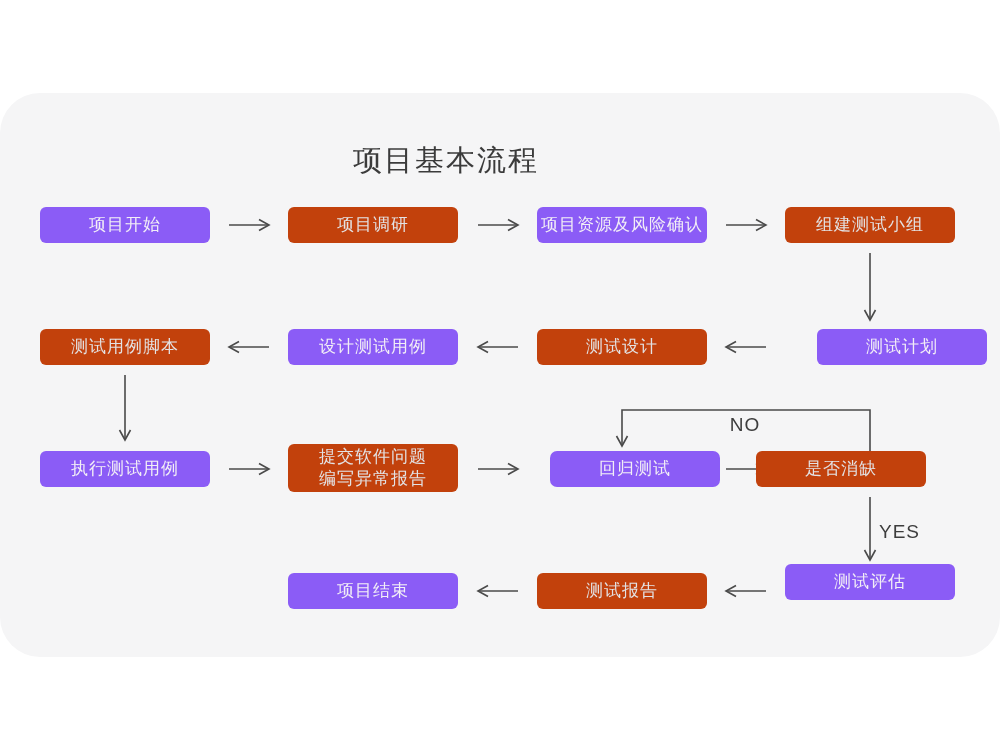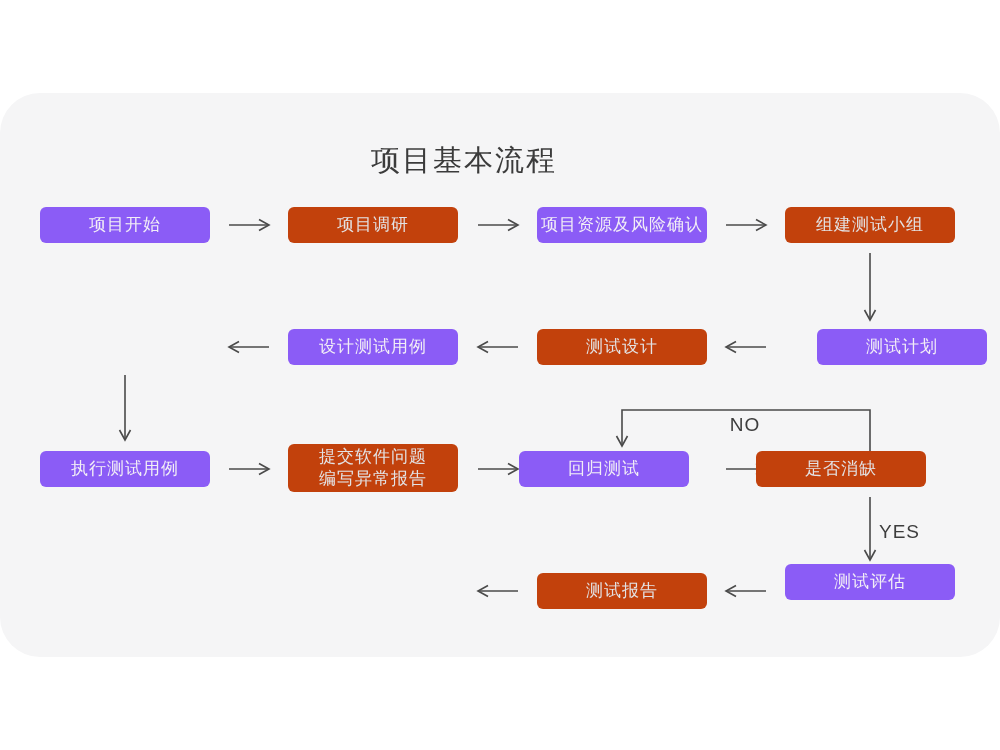--- a/index.html
+++ b/index.html
@@ -1,20 +1,20 @@
 <!DOCTYPE html>
 <html><head>
 <meta charset="utf-8">
 <style>
   html,body{margin:0;padding:0;background:#ffffff;}
   body{font-family:"Liberation Sans","DejaVu Sans",sans-serif;}
   .stage{position:relative;width:1000px;height:750px;background:#ffffff;overflow:hidden;}
   .card{position:absolute;left:0;top:93px;width:1000px;height:564px;background:#f5f5f6;border-radius:40px;}
   .title{position:absolute;left:0;top:141px;width:892px;text-align:center;
-         font-size:29px;font-weight:500;color:#3b3b3b;letter-spacing:2px;padding-left:18px;}
+         font-size:29px;font-weight:500;color:#3b3b3b;letter-spacing:2px;}
   .node{position:absolute;width:170px;height:36px;border-radius:6px;
         display:flex;flex-direction:column;align-items:center;justify-content:center;
         font-size:17px;letter-spacing:1px;line-height:22px;text-align:center;box-sizing:border-box;}
   .purple{background:#8b5cf6;color:#f2eef6;}
   .gray{background:#c2410c;color:#e3e2e4;}
   .tall{height:48px;}
   .arrows{position:absolute;left:0;top:0;width:1000px;height:750px;pointer-events:none;}
   .edge-label{position:absolute;font-size:19px;color:#3d3d3d;letter-spacing:1px;}
   .edge-label.no{left:720px;top:414px;width:50px;text-align:center;}
   .edge-label.yes{left:879px;top:521px;}
@@ -50,30 +50,32 @@
       <line x1="766" y1="591" x2="726" y2="591" marker-end="url(#arrow)"></line>
       <line x1="518" y1="591" x2="478" y2="591" marker-end="url(#arrow)"></line>
     </g>
   </svg>
 
   <div class="node purple" style="left:40px;top:207px;">项目开始</div>
   <div class="node gray" style="left:288px;top:207px;">项目调研</div>
   <div class="node purple" style="left:537px;top:207px;">项目资源及风险确认</div>
   <div class="node gray" style="left:785px;top:207px;">组建测试小组</div>
 
+  <div class="node gray" style="left:40px;top:329px;">测试用例脚本</div>
   <div class="node purple" style="left:288px;top:329px;">设计测试用例</div>
   <div class="node gray" style="left:537px;top:329px;">测试设计</div>
   <div class="node purple" style="left:785px;top:329px;margin-left:32px;">测试计划</div>
 
   <div class="node purple" style="left:40px;top:451px;">执行测试用例</div>
   <div class="node gray tall" style="left:288px;top:444px;">
     <span>提交软件问题</span>
     <span>编写异常报告</span>
   </div>
-  <div class="node purple" style="left:519px;top:451px;">回归测试</div>
+  <div class="node purple" style="left:550px;top:451px;border-radius:7px;">回归测试</div>
   <div class="node gray" style="left:756px;top:451px;">是否消缺</div>
 
+  <div class="node purple" style="left:288px;top:573px;">项目结束</div>
   <div class="node gray" style="left:537px;top:573px;">测试报告</div>
   <div class="node purple" style="left:785px;top:564px;">测试评估</div>
 
   <div class="edge-label no">NO</div>
   <div class="edge-label yes">YES</div>
 </div>
 
 </body></html>

